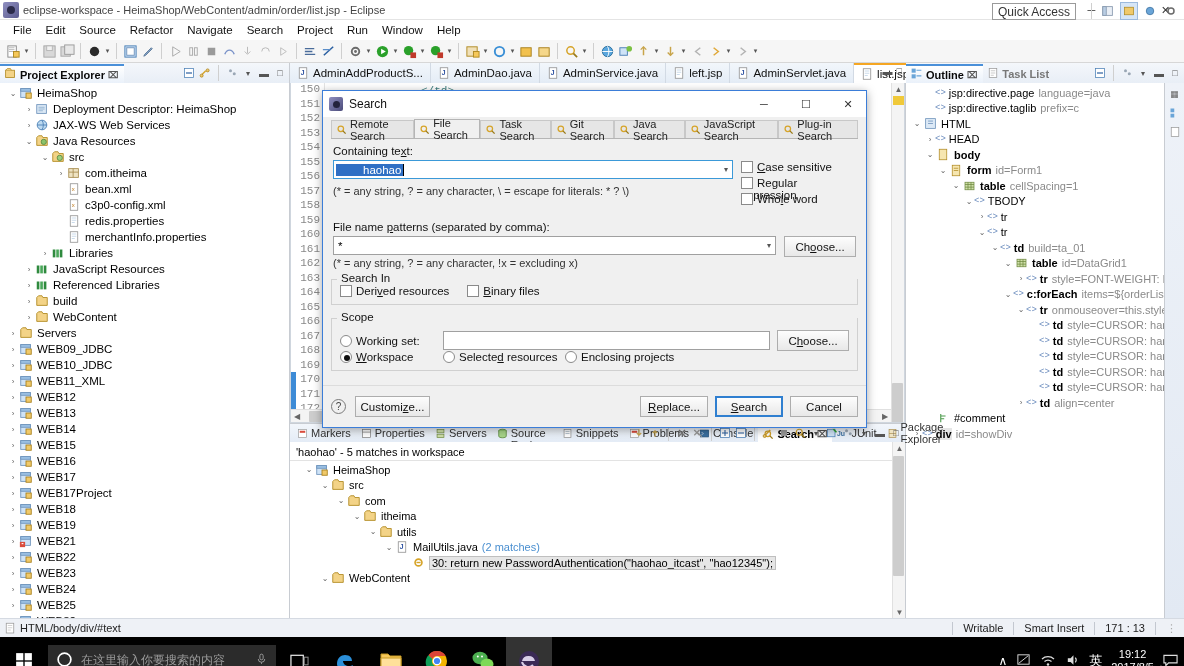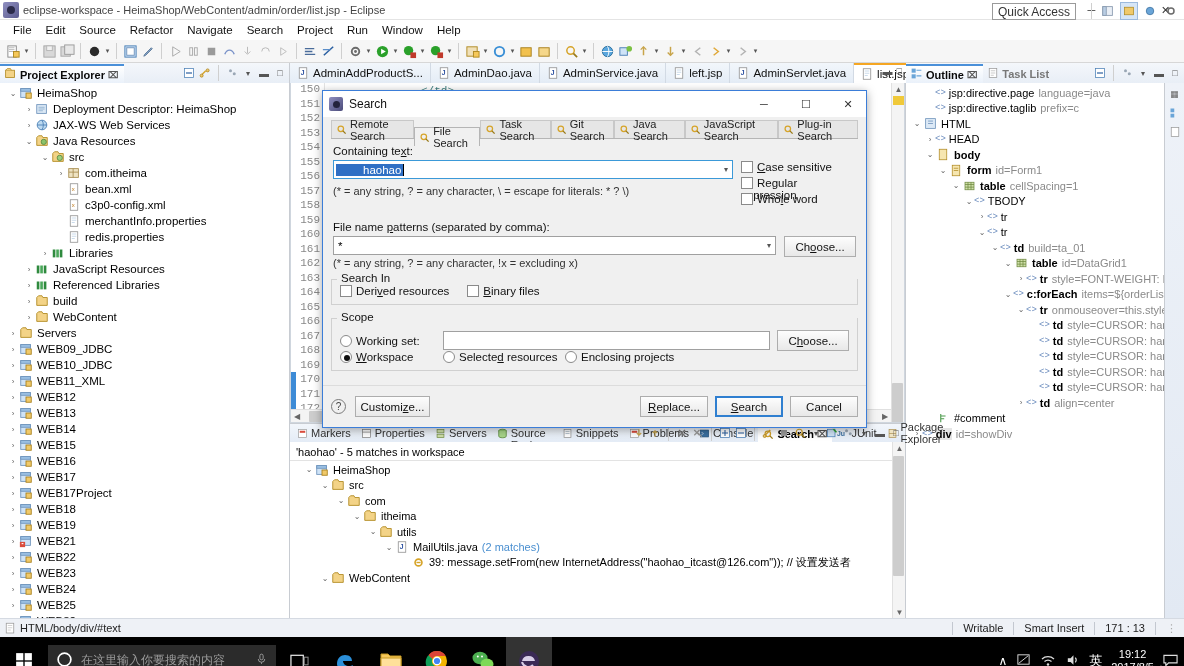--- a/index.html
+++ b/index.html
@@ -146,21 +146,21 @@
   }
   .dlg-title { height:26px; background:#fff; display:flex; align-items:center; padding-left:6px; gap:6px;}
   .dlg-title .ico { width:14px;height:14px;border-radius:2px;background:linear-gradient(135deg,#8f8fc0,#4b4b7a);position:relative;}
   .dlg-title .ico::after{content:"";position:absolute;left:3.5px;top:3.5px;width:7px;height:7px;border-radius:50%;background:#23233d;}
   .dlg-title .t { font-size:12px; color:#111;}
   .dlg-wbtn { width:36px;height:26px;display:flex;align-items:center;justify-content:center;color:#333;font-size:11px;}
   .dlg-body { flex:1; background:#f0f0f0; padding:4px 8px 0 8px; position:relative;}
   .dtabs { display:flex; align-items:flex-end; height:18px; border-bottom:1px solid #b5b5b5; }
   .dtab { display:flex;align-items:center;gap:3px; height:18px; padding:0 4px; font-size:11px;
           border:1px solid #c8c8c8; border-bottom:none; background:#e6e6e6; color:#222; margin-right:0px;}
-  .dtab.active { background:#f0f0f0; border-color:#b5b5b5; font-weight:normal; position:relative; top:8px; height:19px;}
+  .dtab.active { background:#f0f0f0; border-color:#b5b5b5; font-weight:normal; position:relative; top:0; height:19px;}
   .lbl { font-size:11.5px; color:#111; }
   .combo {
     height:19px; border:1px solid #3b99d8; background:#fff; display:flex; align-items:center;
     padding:0 2px; position:relative;
   }
   .combo.plain { border:1px solid #a0a0a0; }
   .combo .val { font-size:11.5px; color:#000; padding:0 2px;}
   .combo .sel { background:#2f6fc4; color:#fff;padding-left:27px; }
   .combo .caret { position:absolute; right:4px; font-size:8px; color:#555;}
   .caretblink { display:inline-block; width:1px; height:12px; background:#000; vertical-align:-2px;}
@@ -557,31 +557,31 @@
             <span>c3p0-config.xml</span>
           </div>
           <div class="trow" style="padding-left: 56px;">
             <span class="tw"></span>
             <span class="ticon16">
               <svg width="12" height="14" viewBox="0 0 16 16">
                 <rect x="3" y="1" width="10" height="14" fill="#fff" stroke="#8a8a8a"></rect>
                 <path d="M5 4h6M5 7h6M5 10h4" stroke="#b8cfe4"></path>
               </svg>
             </span>
-            <span>merchantInfo.properties</span>
+            <span>redis.properties</span>
           </div>
           <div class="trow" style="padding-left: 56px;">
             <span class="tw"></span>
             <span class="ticon16">
               <svg width="12" height="14" viewBox="0 0 16 16">
                 <rect x="3" y="1" width="10" height="14" fill="#fff" stroke="#8a8a8a"></rect>
                 <path d="M5 4h6M5 7h6M5 10h4" stroke="#b8cfe4"></path>
               </svg>
             </span>
-            <span>redis.properties</span>
+            <span>merchantInfo.properties</span>
           </div>
           <div class="trow" style="padding-left: 40px;">
             <span class="tw">›</span>
             <span class="ticon16">
               <svg width="14" height="14" viewBox="0 0 16 16">
                 <rect x="2" y="4" width="3" height="9" fill="#2f8a3e"></rect>
                 <rect x="6" y="4" width="3" height="9" fill="#4aa85a"></rect>
                 <rect x="10" y="4" width="3" height="9" fill="#2f8a3e"></rect>
               </svg>
             </span>
@@ -1169,21 +1169,21 @@
                 <span class="cnt" style="margin-left: 4px;"> (2 matches)</span>
               </div>
               <div class="srow" style="padding-left: 110px;">
                 <span class="tw"></span>
                 <span class="ticon16">
                   <svg width="11" height="11" viewBox="0 0 16 16">
                     <circle cx="8" cy="8" r="5" fill="none" stroke="#d6a42a" stroke-width="2.4"></circle>
                     <path d="M5 8h6" stroke="#d6a42a" stroke-width="2"></path>
                   </svg>
                 </span>
-                <span>39: message.setFrom(new InternetAddress("haohao_itcast@126.com")); // 设置发送者</span>
+                <span style="background: rgb(230, 230, 230); border: 1px solid rgb(191, 191, 191); padding: 0px 2px;">30: return new PasswordAuthentication("haohao_itcast", "hao12345");</span>
               </div>
               <div class="srow" style="padding-left: 30px;">
                 <span class="tw">⌄</span>
                 <span class="ticon16">
                   <svg width="14" height="14" viewBox="0 0 16 16">
                     <path d="M2 4l2-2h4l1 2h5v9H2z" fill="#f3d387" stroke="#b08a22"></path>
                   </svg>
                 </span>
                 <span>WebContent</span>
               </div>

